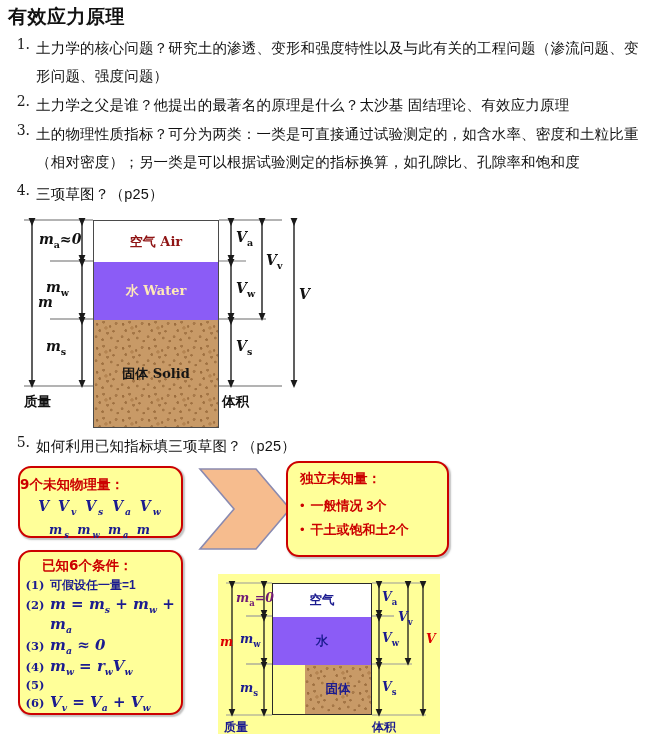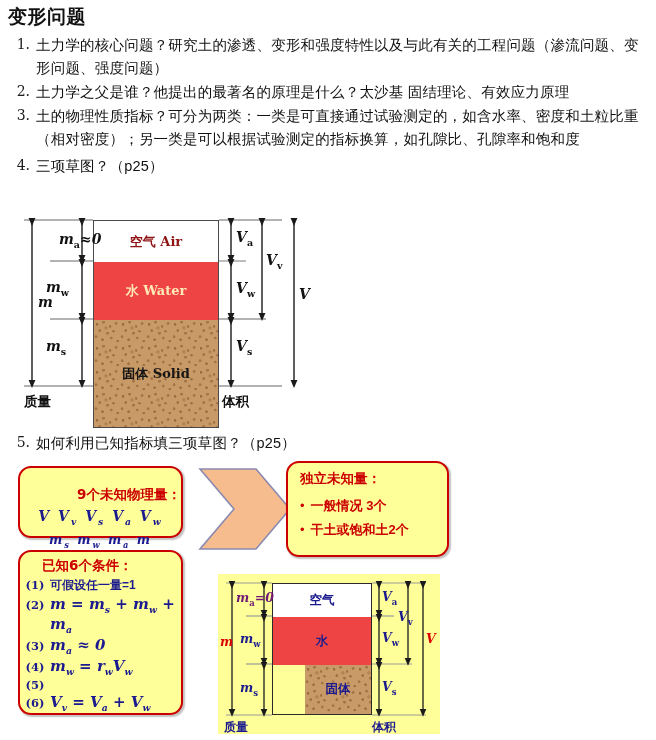--- a/index.html
+++ b/index.html
@@ -23,37 +23,37 @@
 
   
   .qa-list { position:absolute; left:6px; top:34px; width:644px; }
   .qa-item { display:flex; align-items:flex-start; margin-bottom:1px; }
   .qa-num {
     width:24px; flex:0 0 24px; text-align:right; padding-right:6px;
     font-size:14px; font-family:"DejaVu Serif","Liberation Serif",serif;
     color:#1a1a1a; line-height:21px;
   }
   .qa-text {
-    font-size:14.5px; line-height:23px; color:#111; flex:1;
+    font-size:14.5px; line-height:28px; color:#111; flex:1;
     letter-spacing:.2px;
   }
   .q4 { margin-top:4px; }
 
   
   .tpd { position:absolute; left:14px; top:216px; width:300px; height:192px; }
 
   .col {
     position:absolute; left:79px; top:4px; width:126px; height:208px;
     border:1.5px solid #4a4a4a; box-sizing:border-box;
   }
   .layer { position:absolute; left:0; right:0; display:flex;
            align-items:center; justify-content:center; }
   .layer.air   { top:0; height:41px; background:#ffffff; }
   .layer.water { top:41px; height:58px;
-                 background:#ef4444; }
+                 background:#8b5cf6; }
   .layer.solid { top:99px; bottom:0;
     background:
       radial-gradient(circle at 12% 18%, rgba(120,74,30,.55) 0 1.1px, transparent 1.6px),
       radial-gradient(circle at 37% 9%,  rgba(120,74,30,.45) 0 1.2px, transparent 1.7px),
       radial-gradient(circle at 62% 27%, rgba(120,74,30,.5)  0 1px,   transparent 1.5px),
       radial-gradient(circle at 85% 14%, rgba(120,74,30,.4)  0 1.3px, transparent 1.8px),
       radial-gradient(circle at 22% 44%, rgba(120,74,30,.5)  0 1.1px, transparent 1.6px),
       radial-gradient(circle at 52% 55%, rgba(120,74,30,.45) 0 1.2px, transparent 1.7px),
       radial-gradient(circle at 75% 47%, rgba(120,74,30,.5)  0 1px,   transparent 1.5px),
       radial-gradient(circle at 8%  70%, rgba(120,74,30,.45) 0 1.2px, transparent 1.7px),
@@ -131,21 +131,21 @@
   .mini .axis-lbl { font-size:12.5px; }
   .mini .axis-lbl sub { font-size:8.5px; }
   .mini .foot-lbl { font-size:12px; color:#1b1b8f; }
   .red-m { color:#dd0000 !important; }
 </style>
 </head>
 <body>
 
 <div class="page">
 
-  <div class="slide-title">变形问题</div>
+  <div class="slide-title">有效应力原理</div>
 
   <div class="qa-list">
     <div class="qa-item">
       <div class="qa-num">1.</div>
       <div class="qa-text">土力学的核心问题？研究土的渗透、变形和强度特性以及与此有关的工程问题（渗流问题、变形问题、强度问题）</div>
     </div>
     <div class="qa-item">
       <div class="qa-num">2.</div>
       <div class="qa-text">土力学之父是谁？他提出的最著名的原理是什么？太沙基 固结理论、有效应力原理</div>
     </div>
@@ -207,41 +207,41 @@
       <line x1="217" y1="47" x2="217" y2="101" stroke="#1a1a1a" stroke-width="1.4" marker-start="url(#ah)" marker-end="url(#ah)"></line>
 
       <line x1="217" y1="105" x2="217" y2="168" stroke="#1a1a1a" stroke-width="1.4" marker-start="url(#ah)" marker-end="url(#ah)"></line>
 
       <line x1="248" y1="6" x2="248" y2="101" stroke="#1a1a1a" stroke-width="1.4" marker-start="url(#ah)" marker-end="url(#ah)"></line>
 
       <line x1="280" y1="6" x2="280" y2="168" stroke="#1a1a1a" stroke-width="1.4" marker-start="url(#ah)" marker-end="url(#ah)"></line>
     </svg>
 
     <div class="axis-lbl" style="left:24px; top:78px;"><span>m</span></div>
-    <div class="axis-lbl" style="left:25px; top:15px;margin-left:20px;"><span>m</span><sub>a</sub><span>≈0</span></div>
+    <div class="axis-lbl" style="left:25px; top:15px;"><span>m</span><sub>a</sub><span>≈0</span></div>
     <div class="axis-lbl" style="left:32px; top:63px;"><span>m</span><sub>w</sub></div>
     <div class="axis-lbl" style="left:32px; top:122px;"><span>m</span><sub>s</sub></div>
 
     <div class="axis-lbl" style="left:222px; top:13px;"><span>V</span><sub>a</sub></div>
     <div class="axis-lbl" style="left:222px; top:64px;"><span>V</span><sub>w</sub></div>
     <div class="axis-lbl" style="left:222px; top:122px;"><span>V</span><sub>s</sub></div>
     <div class="axis-lbl" style="left:252px; top:36px;"><span>V</span><sub>v</sub></div>
     <div class="axis-lbl" style="left:285px; top:70px;"><span>V</span></div>
 
     <div class="foot-lbl" style="left:10px; top:177px;">质量</div>
     <div class="foot-lbl" style="left:208px; top:177px;">体积</div>
   </div>
 
   <div class="qa-item" style="position:absolute; left:6px; top:432px; width:640px;">
     <div class="qa-num">5.</div>
     <div class="qa-text">如何利用已知指标填三项草图？（p25）</div>
   </div>
 
   <div class="rbox" style="left:18px; top:466px; width:165px; height:72px;">
-    <div class="rbox-title" style="text-align:right; margin-top:18px;">9个未知物理量：</div>
+    <div class="rbox-title" style="text-align:left; margin-top:8px;">9个未知物理量：</div>
     <div class="varline" style="text-align:center; font-size:14px; margin-top:4px; letter-spacing:2px;">
       <span>V</span><sub></sub>
       <span>V</span><sub>v</sub>
       <span>V</span><sub>s</sub>
       <span>V</span><sub>a</sub>
       <span>V</span><sub>w</sub>
     </div>
     <div class="varline" style="text-align:center; font-size:12.5px; margin-top:5px; letter-spacing:2px;">
       <span>m</span><sub>s</sub>
       <span>m</span><sub>w</sub>

